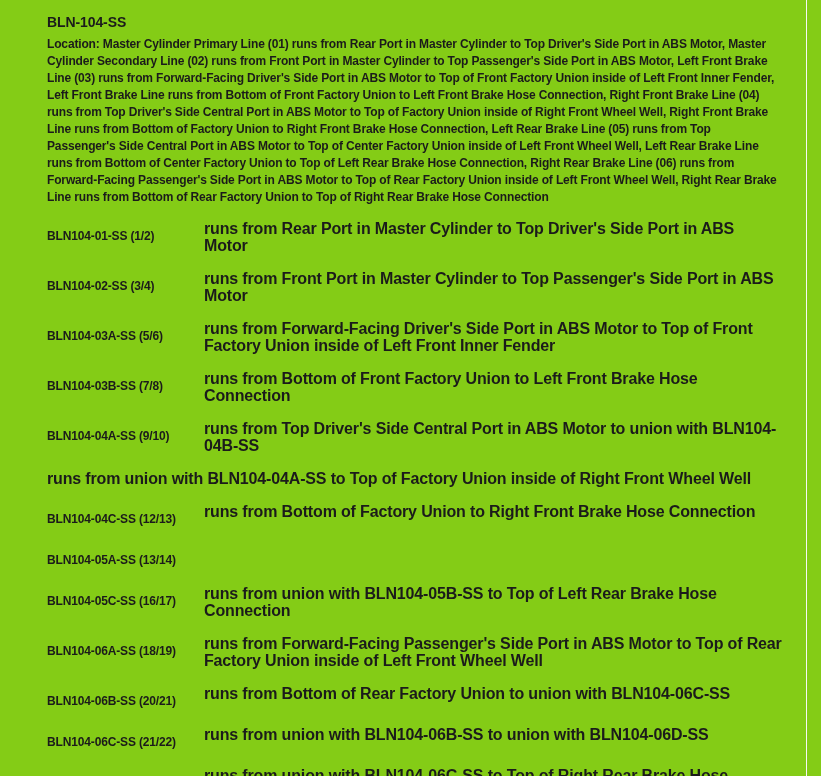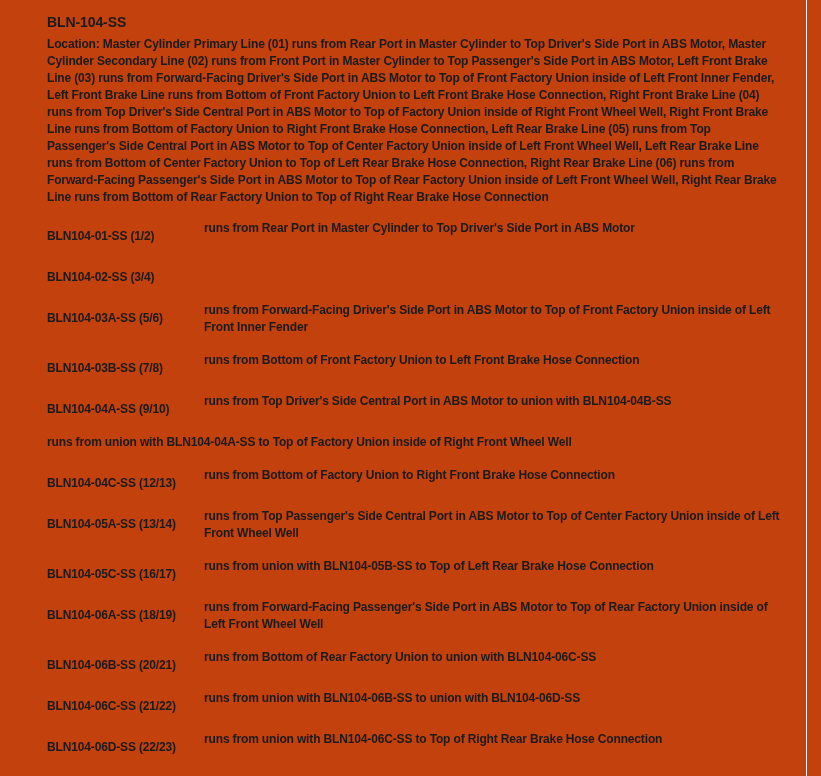--- a/index.html
+++ b/index.html
@@ -14,21 +14,21 @@
     overflow: hidden;
     font-family: "Liberation Sans", sans-serif;
     color: #1b1b1b;
   }
   .page {
     position: absolute;
     top: 0;
     left: 0;
     width: 821px;
     height: 776px;
-    background: #c2410c;
+    background: #84cc16;
     box-sizing: border-box;
     padding: 13px 40px 0 47px;
   }
   .page-title {
     font-size: 14px;
     font-weight: 700;
     line-height: 19px;
     margin: 0 0 4px 0;
     letter-spacing: -0.1px;
   }
@@ -52,21 +52,21 @@
     flex: 0 0 157px;
     font-size: 12px;
     font-weight: 700;
     line-height: 17px;
     letter-spacing: -0.15px;
     white-space: nowrap;
     margin-top: 8px;
   }
   .item-desc {
     flex: 1 1 auto;
-    font-size: 12px;
+    font-size: 16px;
     font-weight: 700;
     line-height: 17px;
     letter-spacing: -0.15px;
   }
   .page-edge-line {
     position: absolute;
     top: 0;
     right: 14px;
     width: 1px;
     height: 776px;
@@ -80,20 +80,21 @@
   <h1 class="page-title">BLN-104-SS</h1>
   <p class="location-paragraph">Location: Master Cylinder Primary Line (01) runs from Rear Port in Master Cylinder to Top Driver's Side Port in ABS Motor, Master Cylinder Secondary Line (02) runs from Front Port in Master Cylinder to Top Passenger's Side Port in ABS Motor, Left Front Brake Line (03) runs from Forward-Facing Driver's Side Port in ABS Motor to Top of Front Factory Union inside of Left Front Inner Fender, Left Front Brake Line runs from Bottom of Front Factory Union to Left Front Brake Hose Connection, Right Front Brake Line (04) runs from Top Driver's Side Central Port in ABS Motor to Top of Factory Union inside of Right Front Wheel Well, Right Front Brake Line runs from Bottom of Factory Union to Right Front Brake Hose Connection, Left Rear Brake Line (05) runs from Top Passenger's Side Central Port in ABS Motor to Top of Center Factory Union inside of Left Front Wheel Well, Left Rear Brake Line runs from Bottom of Center Factory Union to Top of Left Rear Brake Hose Connection, Right Rear Brake Line (06) runs from Forward-Facing Passenger's Side Port in ABS Motor to Top of Rear Factory Union inside of Left Front Wheel Well, Right Rear Brake Line runs from Bottom of Rear Factory Union to Top of Right Rear Brake Hose Connection</p>
 
   <div class="item-list">
     <div class="item-row">
       <div class="item-id">BLN104-01-SS (1/2)</div>
       <div class="item-desc">runs from Rear Port in Master Cylinder to Top Driver's Side Port in ABS Motor</div>
     </div>
     <div class="item-row">
       <div class="item-id">BLN104-02-SS (3/4)</div>
+      <div class="item-desc">runs from Front Port in Master Cylinder to Top Passenger's Side Port in ABS Motor</div>
     </div>
     <div class="item-row">
       <div class="item-id">BLN104-03A-SS (5/6)</div>
       <div class="item-desc">runs from Forward-Facing Driver's Side Port in ABS Motor to Top of Front Factory Union inside of Left Front Inner Fender</div>
     </div>
     <div class="item-row">
       <div class="item-id">BLN104-03B-SS (7/8)</div>
       <div class="item-desc">runs from Bottom of Front Factory Union to Left Front Brake Hose Connection</div>
     </div>
     <div class="item-row">
@@ -102,21 +103,20 @@
     </div>
     <div class="item-row">
       <div class="item-desc">runs from union with BLN104-04A-SS to Top of Factory Union inside of Right Front Wheel Well</div>
     </div>
     <div class="item-row">
       <div class="item-id">BLN104-04C-SS (12/13)</div>
       <div class="item-desc">runs from Bottom of Factory Union to Right Front Brake Hose Connection</div>
     </div>
     <div class="item-row">
       <div class="item-id">BLN104-05A-SS (13/14)</div>
-      <div class="item-desc">runs from Top Passenger's Side Central Port in ABS Motor to Top of Center Factory Union inside of Left Front Wheel Well</div>
     </div>
     <div class="item-row">
       <div class="item-id">BLN104-05C-SS (16/17)</div>
       <div class="item-desc">runs from union with BLN104-05B-SS to Top of Left Rear Brake Hose Connection</div>
     </div>
     <div class="item-row">
       <div class="item-id">BLN104-06A-SS (18/19)</div>
       <div class="item-desc">runs from Forward-Facing Passenger's Side Port in ABS Motor to Top of Rear Factory Union inside of Left Front Wheel Well</div>
     </div>
     <div class="item-row">

